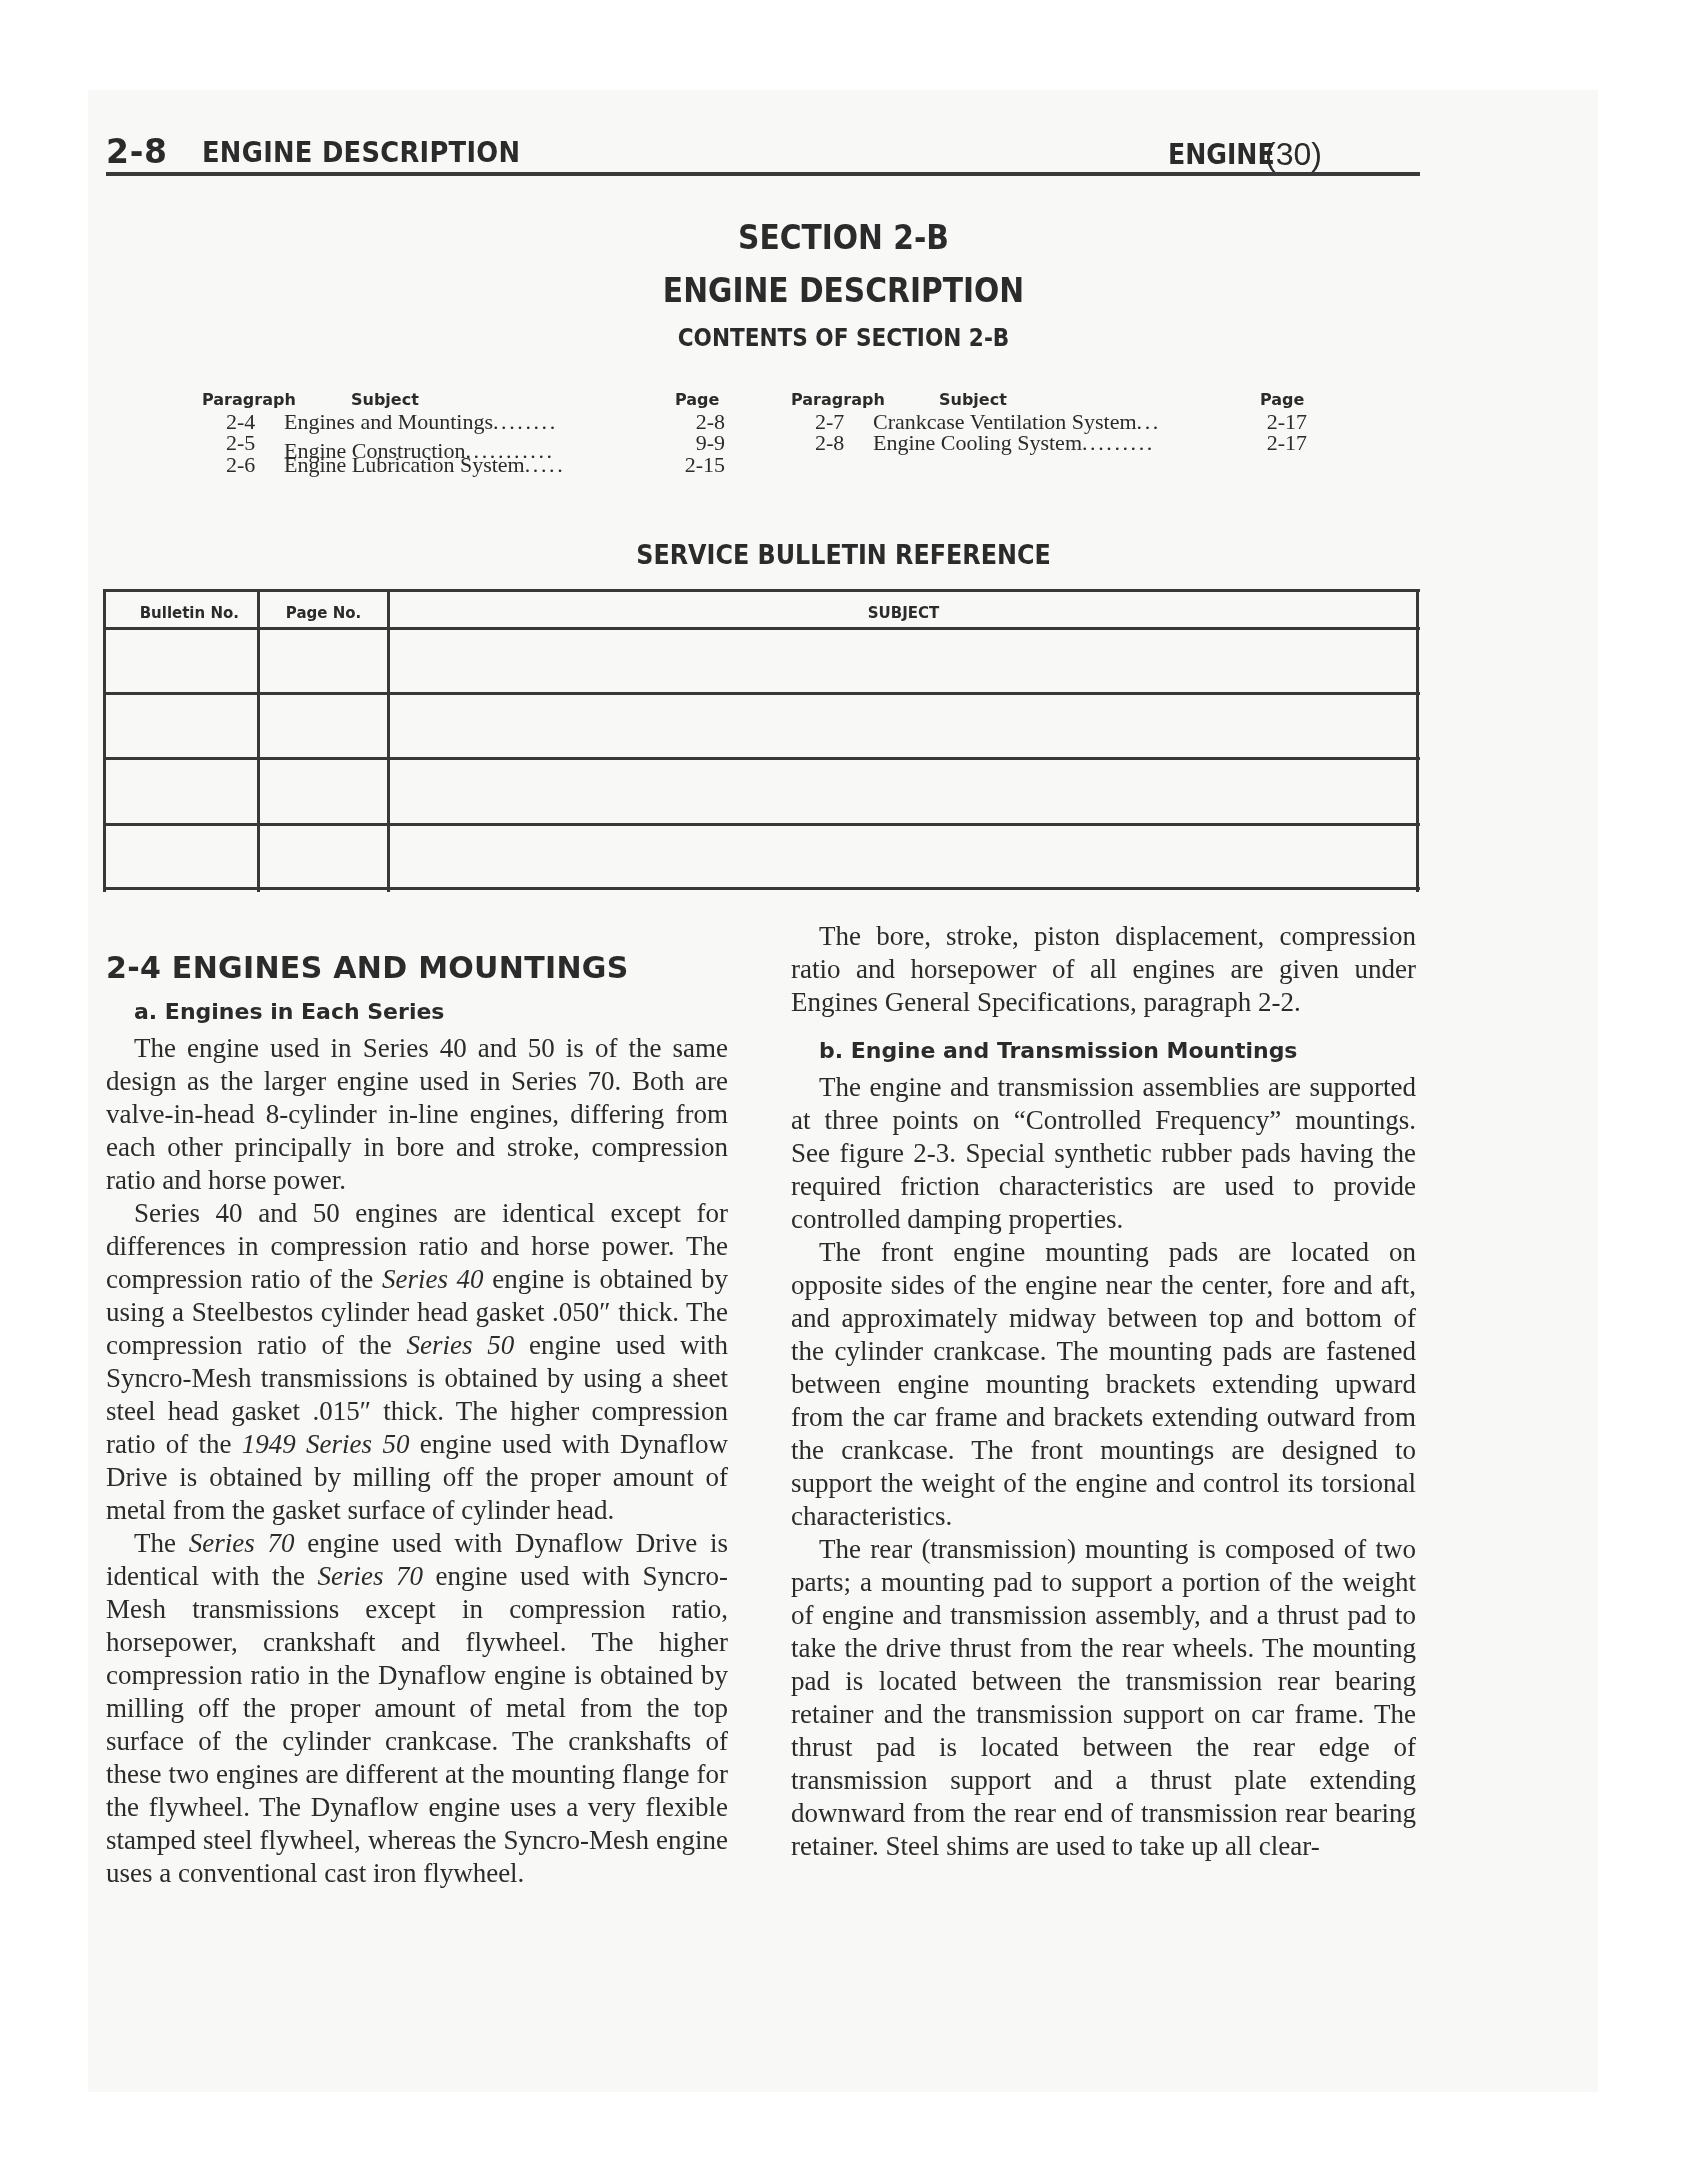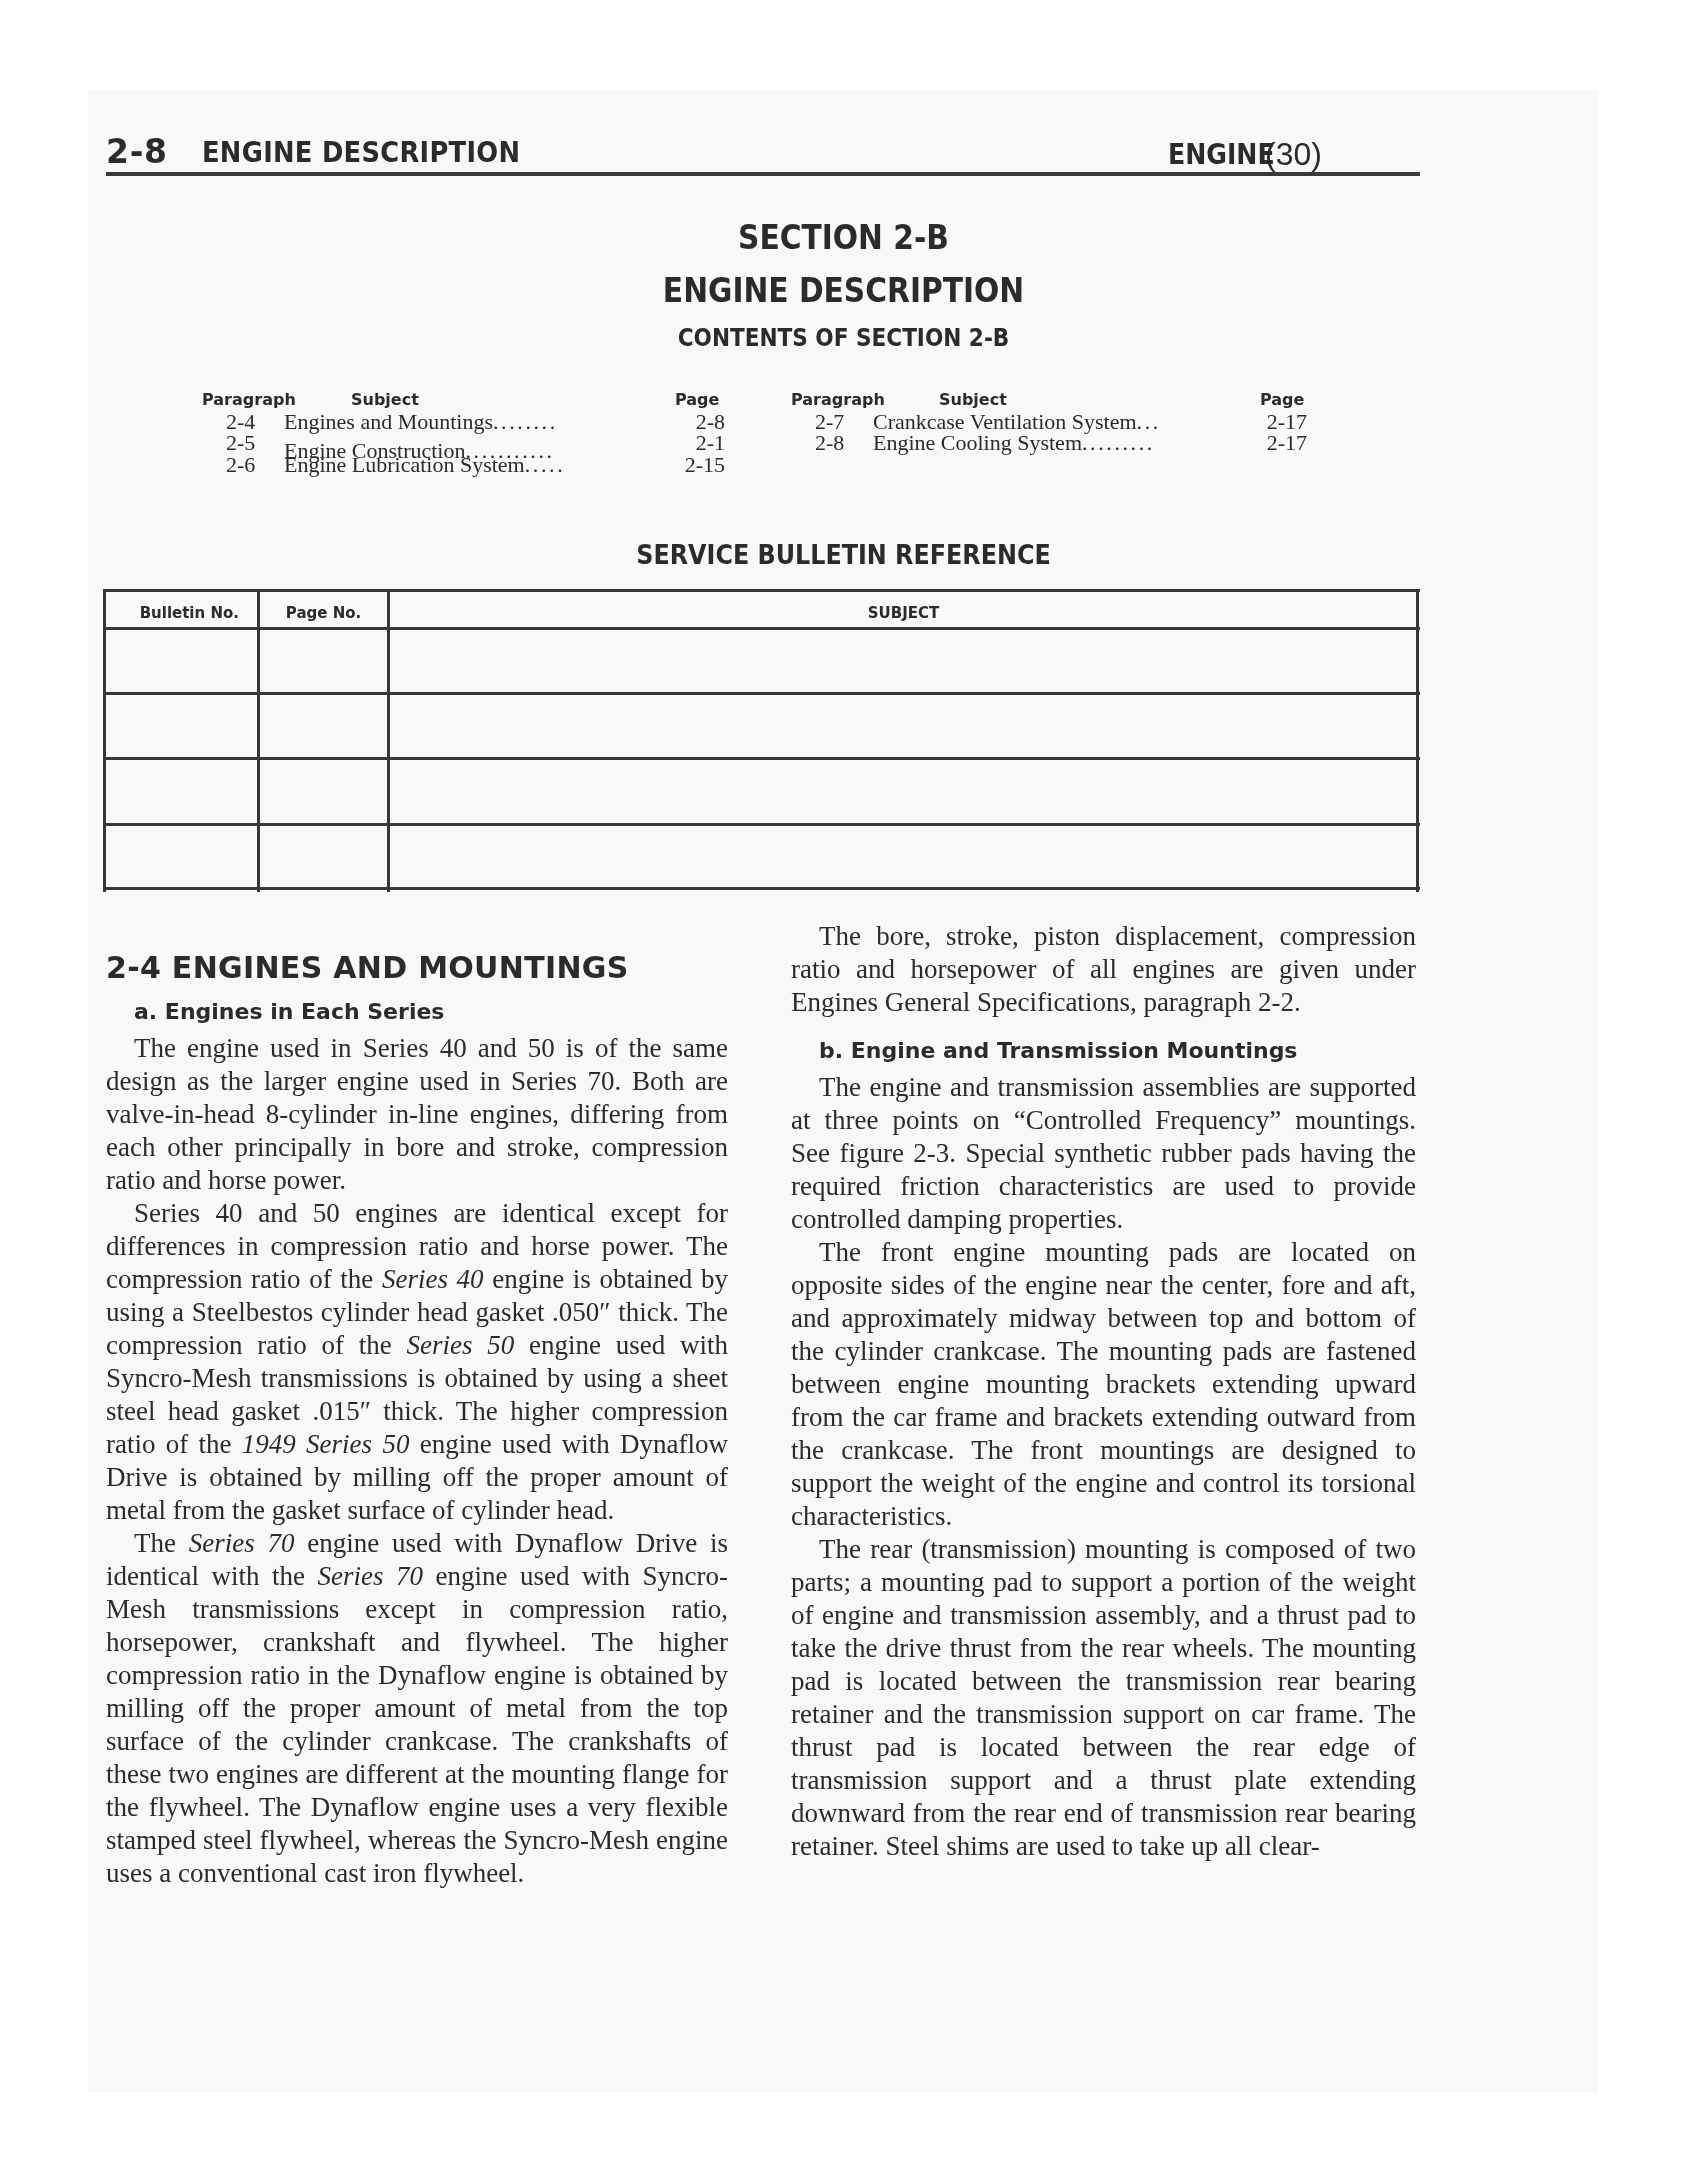--- a/index.html
+++ b/index.html
@@ -78,21 +78,21 @@
   <span class="th" style="left:1260px;">Page</span>
 
   <div class="row" style="top:18.5px; left:0;">
     <span class="num" style="left:226px;">2-4</span>
     <span class="subj" style="left:284px;"><span>Engines and Mountings</span><span class="dots">........</span></span>
     <span class="pg" style="left:662px; width:63px;">2-8</span>
   </div>
   <div class="row" style="top:40px; left:0;">
     <span class="num" style="left:226px;">2-5</span>
     <span class="subj" style="left:284px;margin-top:8px;"><span>Engine Construction</span><span class="dots">...........</span></span>
-    <span class="pg" style="left:662px; width:63px;">2-1</span>
+    <span class="pg" style="left:662px; width:63px;">9-9</span>
   </div>
   <div class="row" style="top:62px; left:0;">
     <span class="num" style="left:226px;">2-6</span>
     <span class="subj" style="left:284px;"><span>Engine Lubrication System</span><span class="dots">.....</span></span>
     <span class="pg" style="left:662px; width:63px;">2-15</span>
   </div>
 
   <div class="row" style="top:18.5px; left:0;">
     <span class="num" style="left:815px;">2-7</span>
     <span class="subj" style="left:873px;"><span>Crankcase Ventilation System</span><span class="dots">...</span></span>

